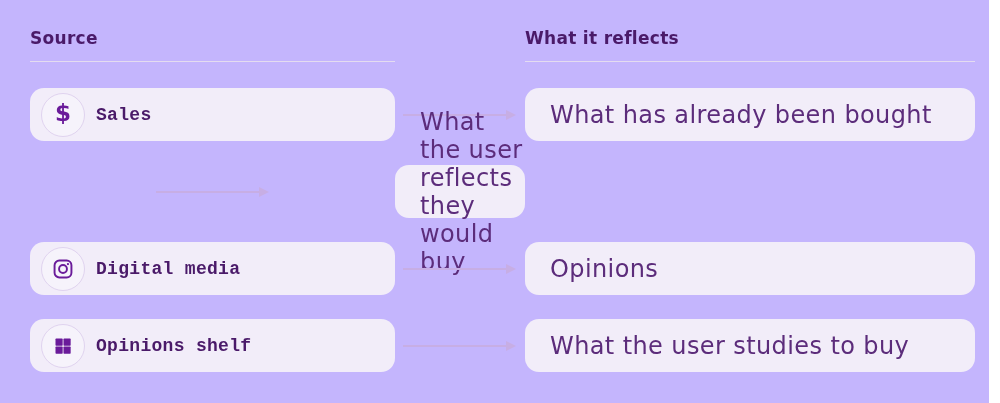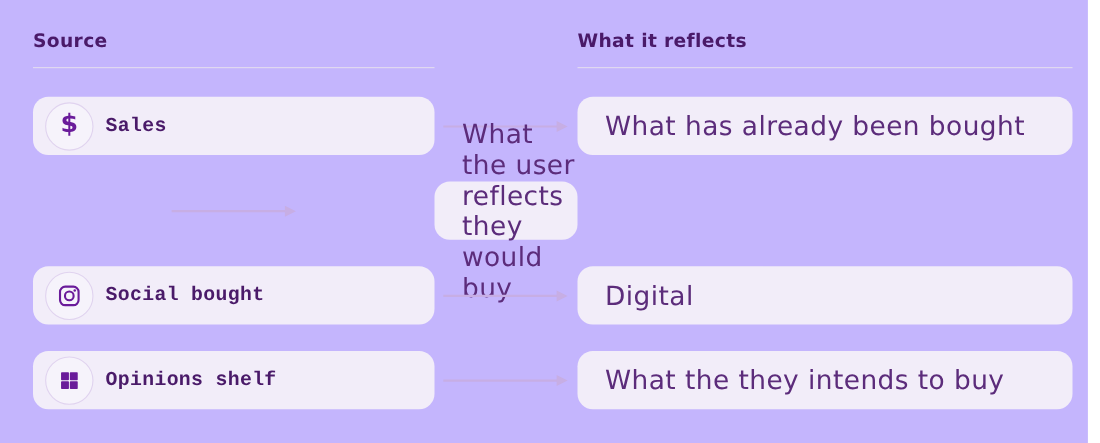--- a/index.html
+++ b/index.html
@@ -134,30 +134,30 @@
 
     <div class="grid-row item-row">
       <div class="card source-card">
         <span class="icon-circle">
           <svg viewBox="0 0 24 24" width="22" height="22" fill="none" stroke="#6a1b9a" stroke-width="2.1">
             <rect x="2.8" y="2.8" width="18.4" height="18.4" rx="5.2"></rect>
             <circle cx="12" cy="12" r="4.3"></circle>
             <circle cx="17.4" cy="6.6" r="1.25" fill="#6a1b9a" stroke="none"></circle>
           </svg>
         </span>
-        <span class="source-label">Social bought</span>
+        <span class="source-label">Digital media</span>
       </div>
       <div class="arrow-cell">
         <svg width="126" height="14">
           <line x1="6" y1="7" x2="110" y2="7" stroke="#c7aee4" stroke-width="2"></line>
           <polygon points="109,2 119,7 109,12" fill="#c7aee4"></polygon>
         </svg>
       </div>
       <div class="card reflect-card">
-        <span class="reflect-label">Digital</span>
+        <span class="reflect-label">Opinions</span>
       </div>
     </div>
 
     <div class="grid-row item-row">
       <div class="card source-card">
         <span class="icon-circle">
           <svg viewBox="0 0 24 24" width="20" height="20" fill="#6a1b9a">
             <rect x="3" y="3" width="8.6" height="8.6" rx="0.8"></rect>
             <rect x="12.6" y="3" width="8.6" height="8.6" rx="0.8"></rect>
             <rect x="3" y="12.6" width="8.6" height="8.6" rx="0.8"></rect>
@@ -166,18 +166,18 @@
         </span>
         <span class="source-label">Opinions shelf</span>
       </div>
       <div class="arrow-cell">
         <svg width="126" height="14">
           <line x1="6" y1="7" x2="110" y2="7" stroke="#c7aee4" stroke-width="2"></line>
           <polygon points="109,2 119,7 109,12" fill="#c7aee4"></polygon>
         </svg>
       </div>
       <div class="card reflect-card">
-        <span class="reflect-label">What the they intends to buy</span>
+        <span class="reflect-label">What the user studies to buy</span>
       </div>
     </div>
 
   </div>
 </div>
 
 </body></html>

